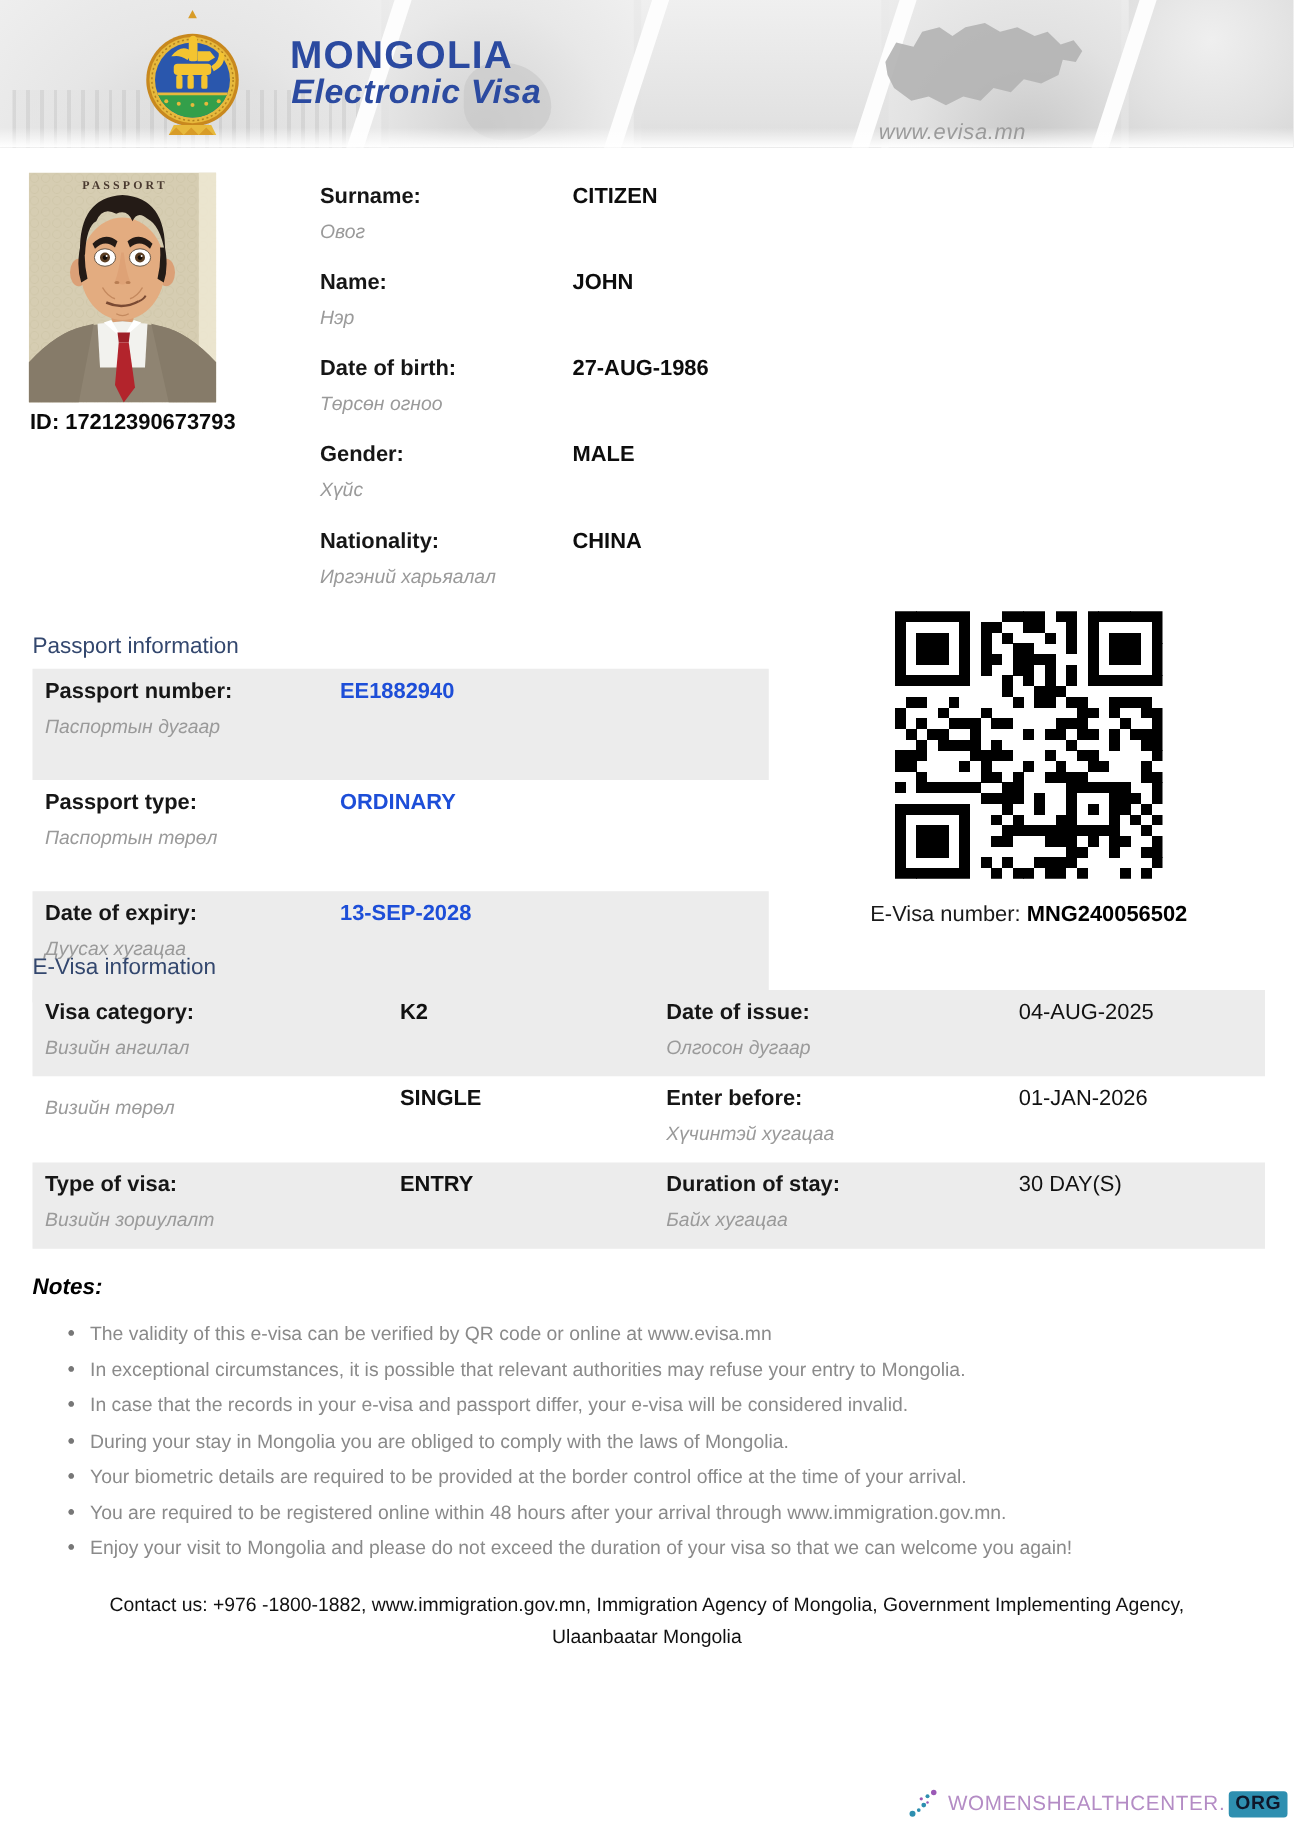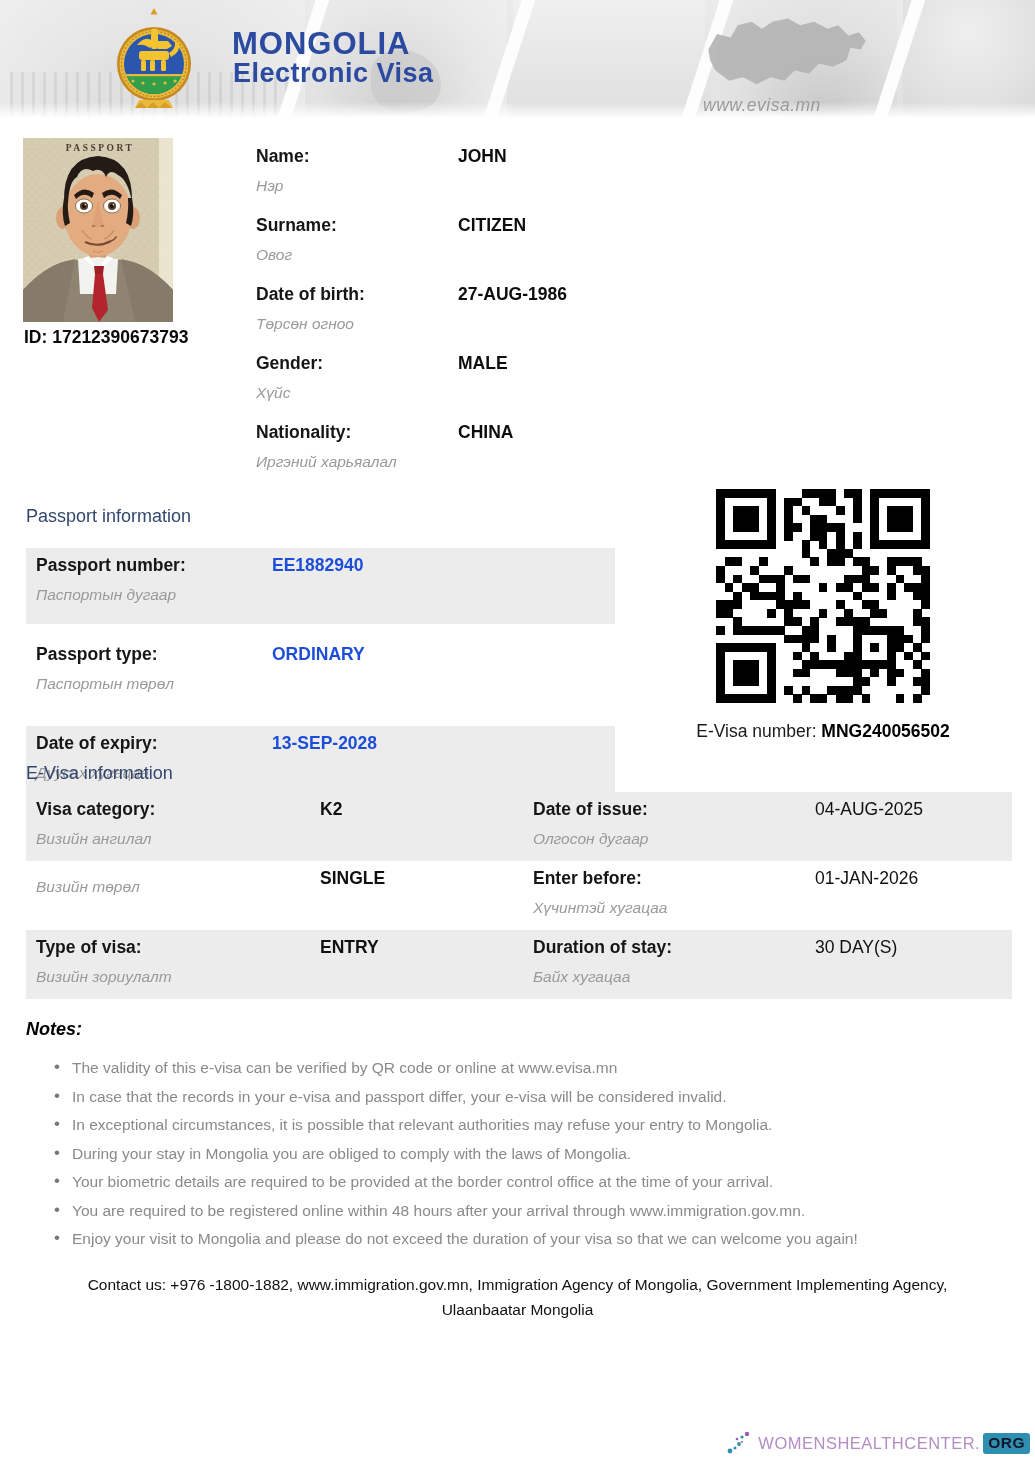--- a/index.html
+++ b/index.html
@@ -22,38 +22,38 @@
   .s1{left:296px}.s2{left:502px}.s3{left:700px}.s4{left:892px}
   .banner::after{content:"";position:absolute;left:0;right:0;bottom:0;height:16px;
       background:linear-gradient(rgba(255,255,255,0),#fff);}
   .map-sil{position:absolute;left:693px;top:8px;z-index:2;}
   .website{position:absolute;left:703px;top:95px;z-index:3;font-size:17.5px;font-style:italic;
       color:#9b9b9b;letter-spacing:.5px;}
   .emblem{position:absolute;left:115px;top:7px;z-index:4;}
   .h-title{position:absolute;left:232px;top:26px;z-index:4;font-size:31px;font-weight:800;
       color:var(--title-blue,#2b4aa0);letter-spacing:1px;}
   .h-sub{position:absolute;left:233px;top:58px;z-index:4;font-size:27px;font-weight:700;
-      color:var(--title-blue,#2b4aa0);letter-spacing:.5px;}
+      color:var(--title-blue,#2b4aa0);letter-spacing:.5px;font-style:italic;}
 
   
   .photo{position:absolute;left:23px;top:138px;width:150px;height:184px;}
   .id-line{position:absolute;left:24px;top:327px;font-size:17.5px;font-weight:bold;color:#0a0a0a;}
   .personal{position:absolute;left:256px;top:140px;width:620px;}
   .p-row{position:relative;height:69px;padding-top:6px;box-sizing:border-box;}
   .lbl{font-size:17.5px;font-weight:bold;color:#161616;line-height:21px;}
   .val{position:absolute;left:202px;top:6px;font-size:17.5px;font-weight:bold;color:#0d0d0d;line-height:21px;}
   .mn{margin-top:10px;font-size:15.5px;font-style:italic;color:var(--mn-gray,#9a9a9a);line-height:18px;}
 
   
   .sec-title{position:absolute;left:26px;font-size:18px;color:var(--section-navy,#33476e);}
   .t-pass{top:506px;} .t-evisa{top:763px;}
 
   
   .pass-table{position:absolute;left:26px;top:535px;width:589px;}
-  .row{position:relative;height:76px;box-sizing:border-box;padding:7px 16px 0 10px;margin-top:13px;}
+  .row{position:relative;height:89px;box-sizing:border-box;padding:7px 16px 0 10px;}
   .row.g{background:var(--row-gray,#ececec);}
   .row .val2{position:absolute;left:246px;top:7px;font-size:17.5px;font-weight:bold;line-height:21px;color:#1d4ed8;}
 
   
   .qr{position:absolute;left:716px;top:489px;width:214px;height:214px;}
   .evn{position:absolute;left:640px;top:721px;width:366px;text-align:center;font-size:17.5px;color:#1a1a1a;}
   .evn b{font-weight:bold;color:#000;}
 
   
   .evisa-table{position:absolute;left:26px;top:792px;width:986px;}
@@ -185,28 +185,28 @@
       <path d="M91 92 Q87 99 81 101" stroke="#c4895e" stroke-width="1.2" fill="none"></path>
       <path d="M62 104 Q75 110 88 103" stroke="#7a4a33" stroke-width="2" fill="none"></path>
       <path d="M88 103 q4 -1.5 5.5 -4.5" stroke="#7a4a33" stroke-width="1.6" fill="none"></path>
       <path d="M70 113 Q75 116 80 113" stroke="#c4895e" stroke-width="1" fill="none"></path>
     </g>
   </svg>
   <div class="id-line">ID: 17212390673793</div>
 
   <div class="personal">
     <div class="p-row">
+      <div class="lbl">Surname:</div>
+      <div class="val">CITIZEN</div>
+      <div class="mn">Овог</div>
+    </div>
+    <div class="p-row">
       <div class="lbl">Name:</div>
       <div class="val">JOHN</div>
       <div class="mn">Нэр</div>
-    </div>
-    <div class="p-row">
-      <div class="lbl">Surname:</div>
-      <div class="val">CITIZEN</div>
-      <div class="mn">Овог</div>
     </div>
     <div class="p-row">
       <div class="lbl">Date of birth:</div>
       <div class="val">27-AUG-1986</div>
       <div class="mn">Төрсөн огноо</div>
     </div>
     <div class="p-row">
       <div class="lbl">Gender:</div>
       <div class="val">MALE</div>
       <div class="mn">Хүйс</div>
@@ -569,22 +569,22 @@
       <div class="mn">Визийн зориулалт</div>
       <div class="rl lbl">Duration of stay:</div>
       <div class="rv">30 DAY(S)</div>
       <div class="rmn mn">Байх хугацаа</div>
     </div>
   </div>
 
   <div class="notes-title">Notes:</div>
   <div class="notes">
     <div class="note">The validity of this e-visa can be verified by QR code or online at www.evisa.mn</div>
+    <div class="note">In exceptional circumstances, it is possible that relevant authorities may refuse your entry to Mongolia.</div>
     <div class="note">In case that the records in your e-visa and passport differ, your e-visa will be considered invalid.</div>
-    <div class="note">In exceptional circumstances, it is possible that relevant authorities may refuse your entry to Mongolia.</div>
     <div class="note">During your stay in Mongolia you are obliged to comply with the laws of Mongolia.</div>
     <div class="note">Your biometric details are required to be provided at the border control office at the time of your arrival.</div>
     <div class="note">You are required to be registered online within 48 hours after your arrival through www.immigration.gov.mn.</div>
     <div class="note">Enjoy your visit to Mongolia and please do not exceed the duration of your visa so that we can welcome you again!</div>
   </div>
 
   <div class="contact">
     <div>Contact us: +976 -1800-1882, www.immigration.gov.mn, Immigration Agency of Mongolia, Government Implementing Agency,</div>
     <div>Ulaanbaatar Mongolia</div>
   </div>

